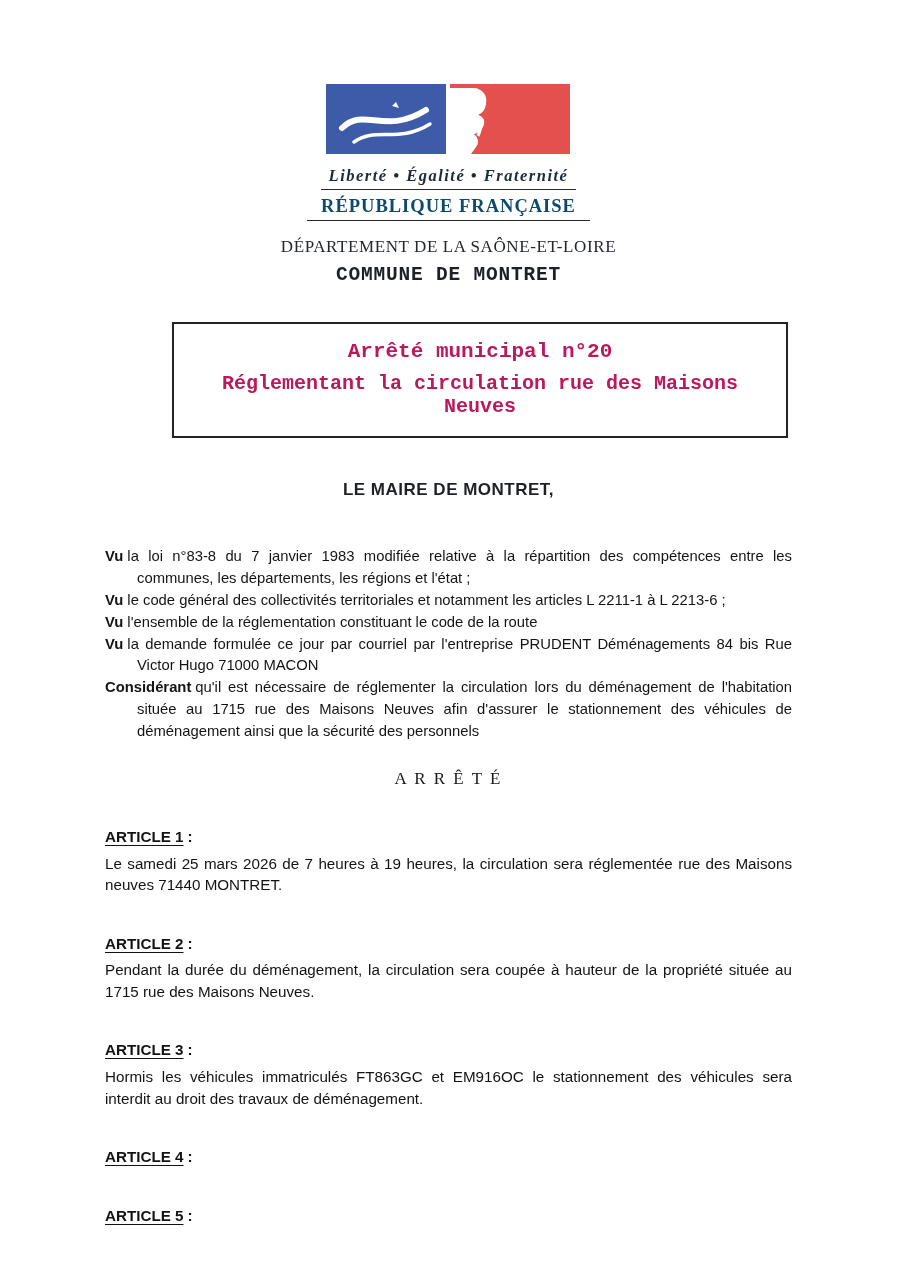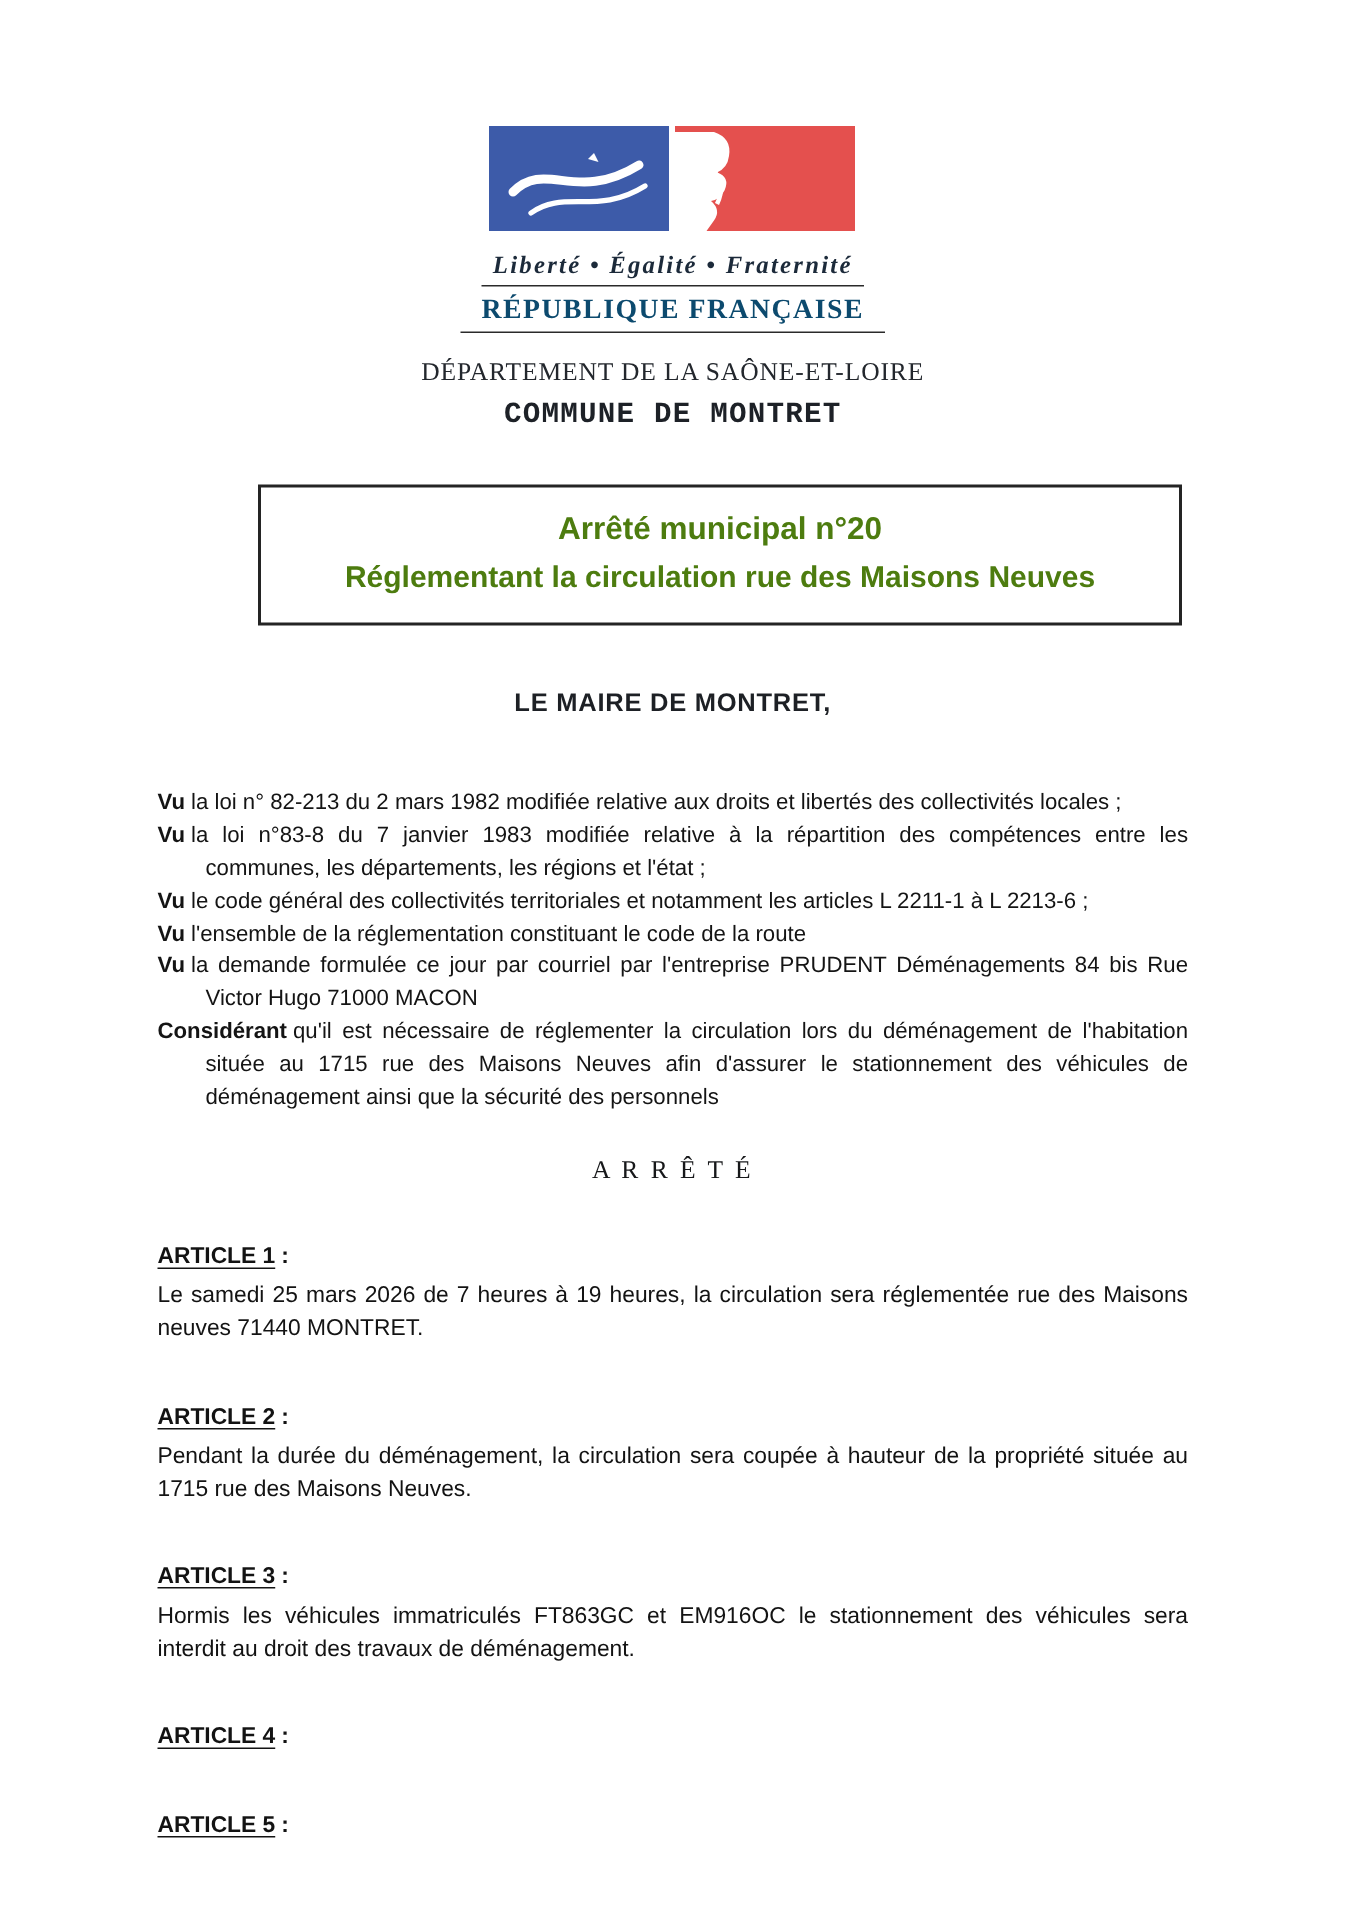--- a/index.html
+++ b/index.html
@@ -56,23 +56,23 @@
     color: #1d2127;
     margin-top: 7px;
   }
 
   
   .title-box {
     border: 2px solid #242424;
     margin: 36px 4px 0 67px;
     padding: 16px 12px 18px 12px;
     text-align: center;
-    font-family: Liberation Sans, sans-serif;
-    font-weight: bold;
-    color: #4d7c0f;
+    font-family: Liberation Mono, monospace;
+    font-weight: bold;
+    color: #be185d;
   }
   .title-line1 { font-size: 21px; }
   .title-line2 { font-size: 20px; margin-top: 9px; }
 
   
   .salutation {
     text-align: center;
     font-family: Liberation Sans, sans-serif;
     font-weight: 600;
     font-size: 17px;
@@ -153,23 +153,20 @@
 
   <div class="title-box">
     <div class="title-line1">Arrêté municipal n°20</div>
     <div class="title-line2">Réglementant la circulation rue des Maisons Neuves</div>
   </div>
 
   <div class="salutation">LE MAIRE DE MONTRET,</div>
 
   <div class="recitals">
     <p class="recital">
-      <strong>Vu</strong><span>la loi n° 82-213 du 2 mars 1982 modifiée relative aux droits et libertés des collectivités locales ;</span>
-    </p>
-    <p class="recital">
       <strong>Vu</strong><span>la loi n°83-8 du 7 janvier 1983 modifiée relative à la répartition des compétences entre les communes, les départements, les régions et l'état ;</span>
     </p>
     <p class="recital">
       <strong>Vu</strong><span>le code général des collectivités territoriales et notamment les articles L 2211-1 à L 2213-6 ;</span>
     </p>
     <p class="recital">
       <strong>Vu</strong><span>l'ensemble de la réglementation constituant le code de la route</span>
     </p>
     <p class="recital">
       <strong>Vu</strong><span>la demande formulée ce jour par courriel par l'entreprise PRUDENT Déménagements 84 bis Rue Victor Hugo 71000 MACON</span>

